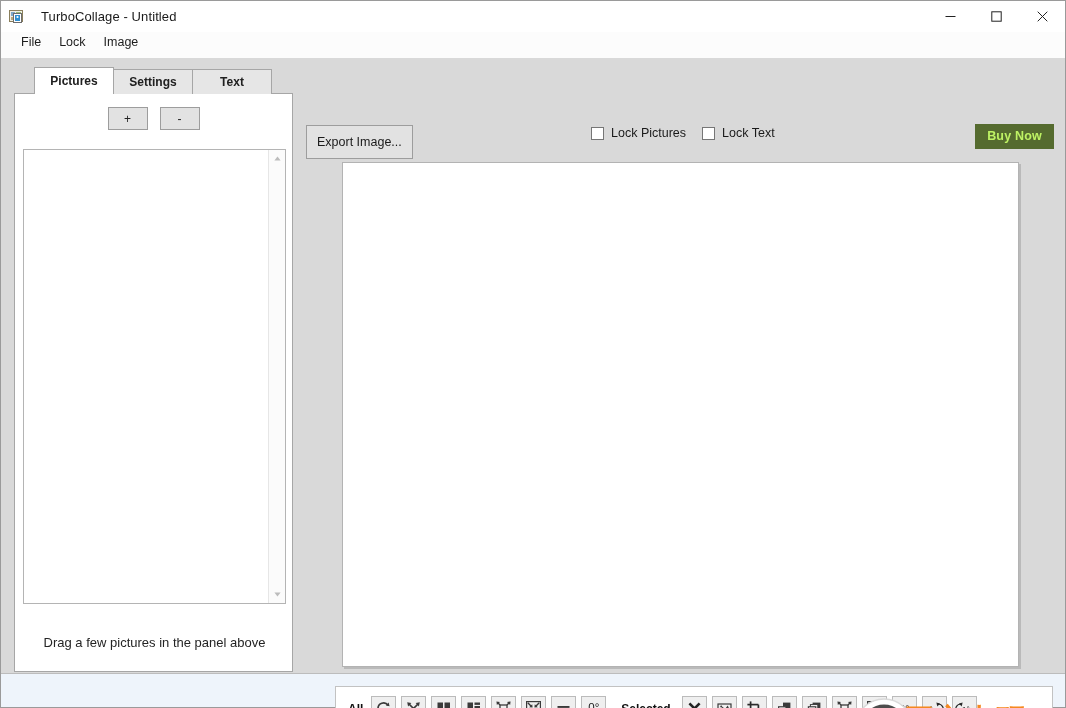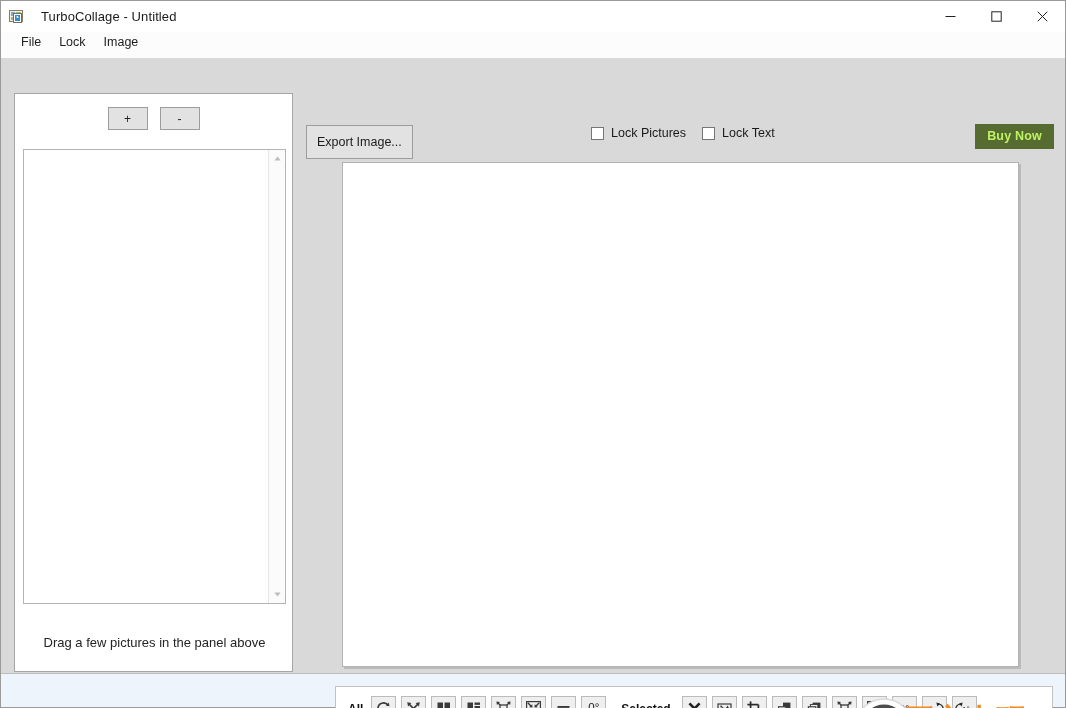--- a/index.html
+++ b/index.html
@@ -340,20 +340,25 @@
 
   <div class="menubar">
     <div class="menu-item">File</div>
     <div class="menu-item">Lock</div>
     <div class="menu-item">Image</div>
   </div>
 
   <div class="body-area">
 
     <div class="left-panel">
+      <div class="tabstrip">
+        <div class="tab active">Pictures</div>
+        <div class="tab">Settings</div>
+        <div class="tab">Text</div>
+      </div>
 
       <div class="tabpanel">
         <div class="addremove">
           <div class="sm-btn">+</div>
           <div class="sm-btn">-</div>
         </div>
 
         <div class="piclist-wrap">
           <div class="piclist"></div>
           <div class="vscroll">

